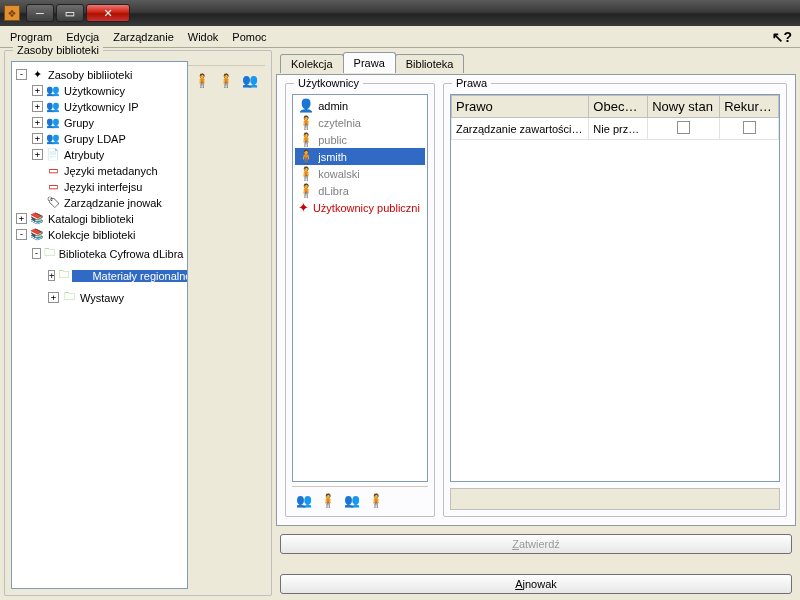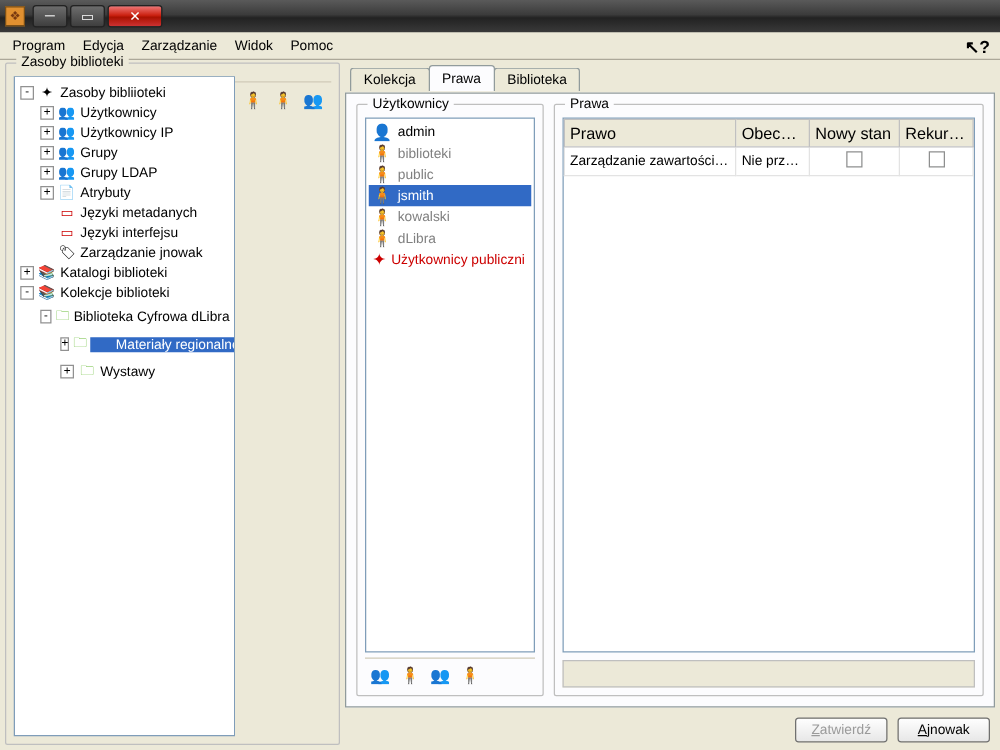--- a/index.html
+++ b/index.html
@@ -200,22 +200,23 @@
     background:#fff;
     display:inline-block;
   }
   .status-box {
     height: 22px;
     border:1px solid #bfbfbf;
     background:#ece9d8;
     margin-top:6px;
   }
   .bottom-buttons {
-    display:flex; justify-content:flex-end; gap:8px;
+    display:flex; justify-content:flex-end; gap:20px;
     padding:8px 4px 2px 4px;
+    flex-direction:column;
   }
   .btn {
     min-width: 74px;
     padding: 3px 12px;
     border:1px solid #707070;
     border-radius:3px;
     background: linear-gradient(#fefefe,#e7e7e7);
     font-size:11px;
     text-align:center;
   }
@@ -374,21 +375,21 @@
 
       <div class="fieldset users-panel" style="background:#fcfcfe">
         <span class="legend" style="background:#fcfcfe">Użytkownicy</span>
         <div class="users-list">
           <div class="urow">
               <span class="tinyicon">👤</span>
               <span>admin</span>
             </div>
           <div class="urow gray">
               <span class="tinyicon">🧍</span>
-              <span>biblioteki</span>
+              <span>czytelnia</span>
             </div>
           <div class="urow gray">
               <span class="tinyicon">🧍</span>
               <span>public</span>
             </div>
           <div class="urow sel">
               <span class="tinyicon">🧍</span>
               <span>jsmith</span>
             </div>
           <div class="urow gray">

